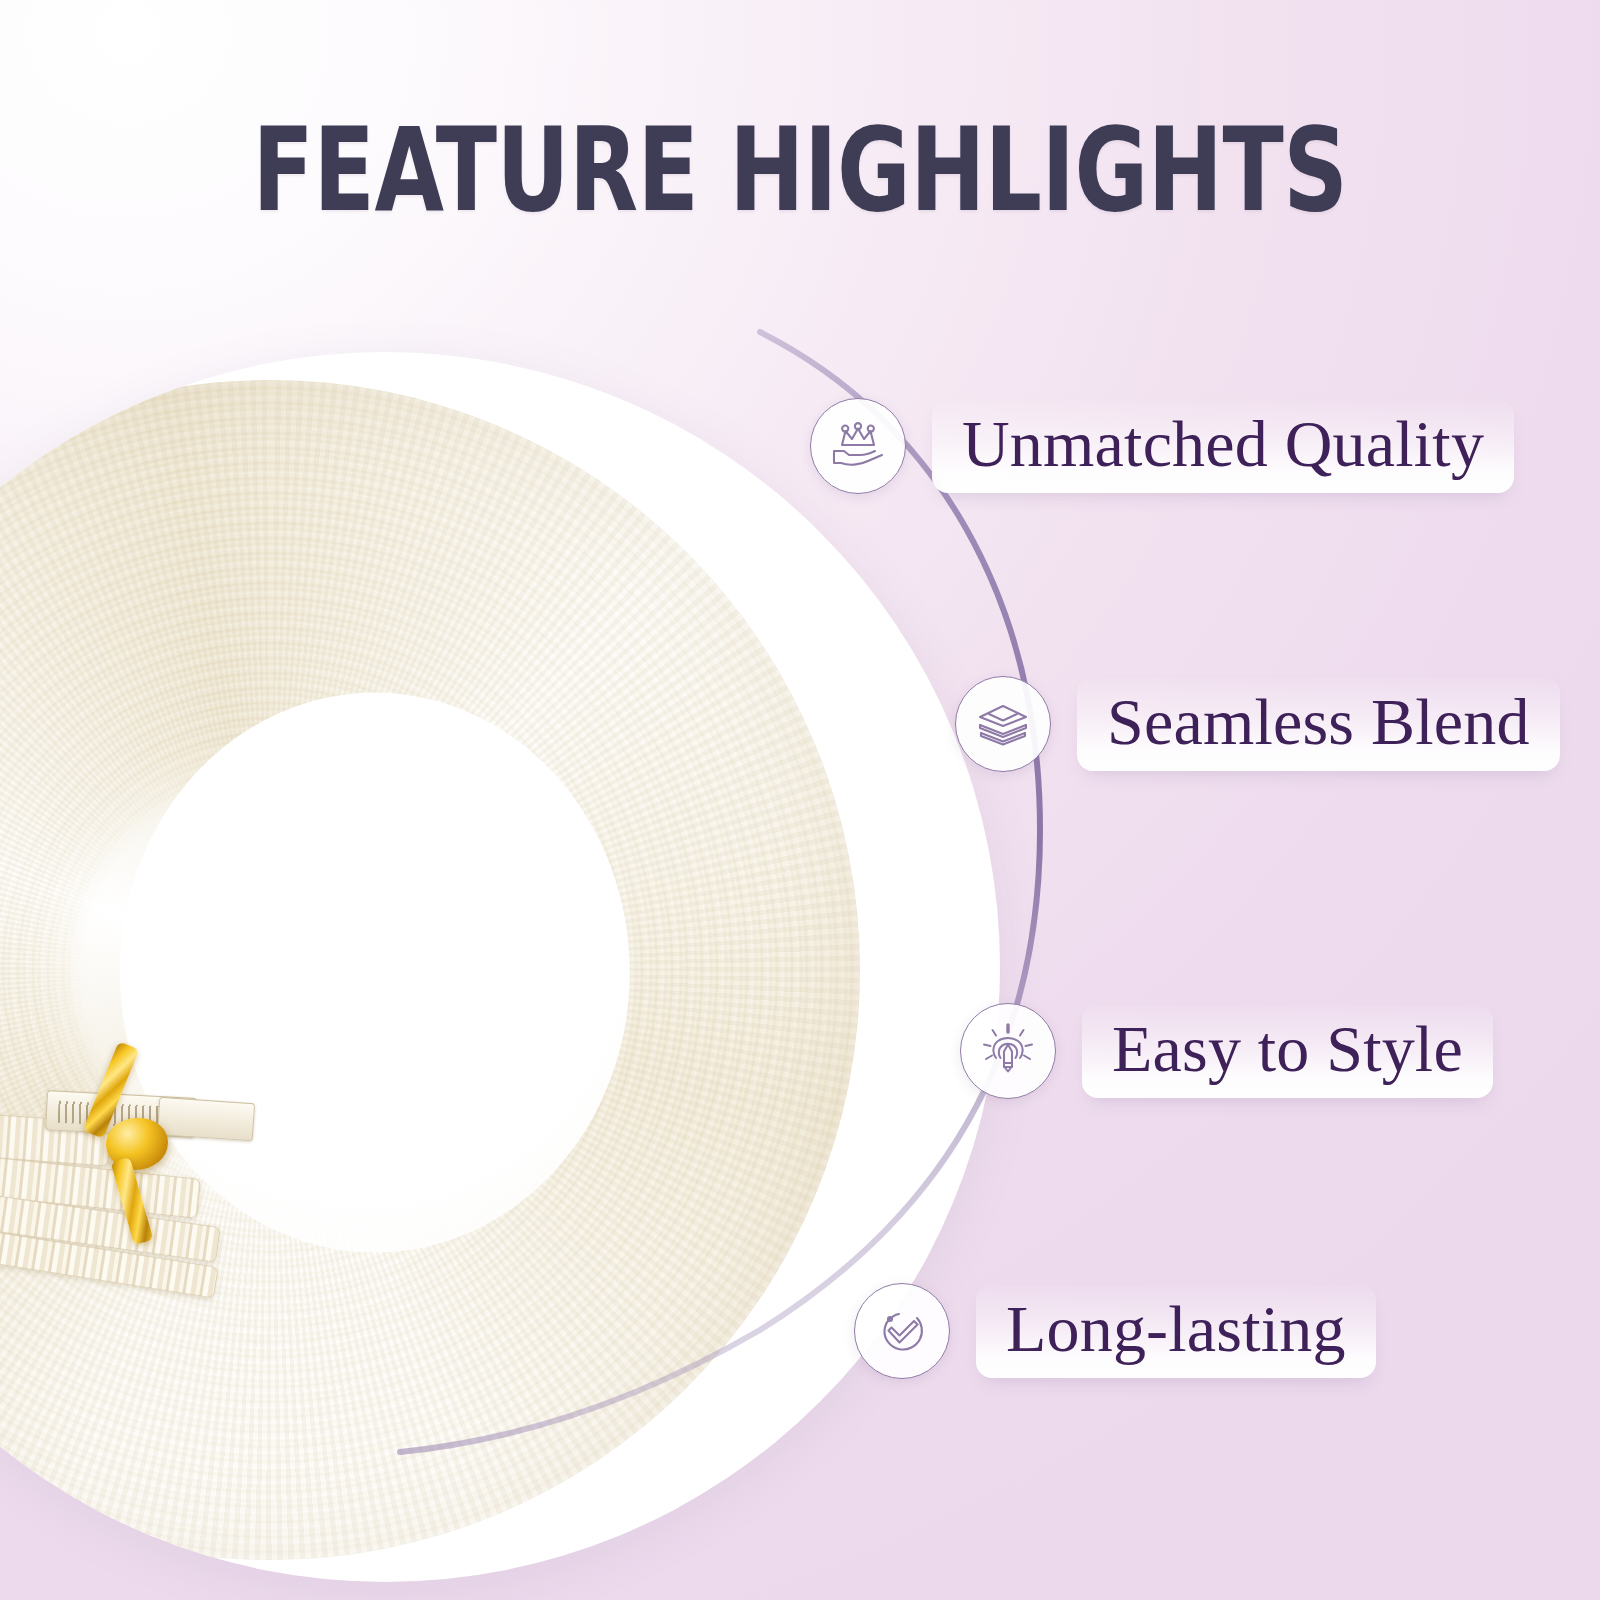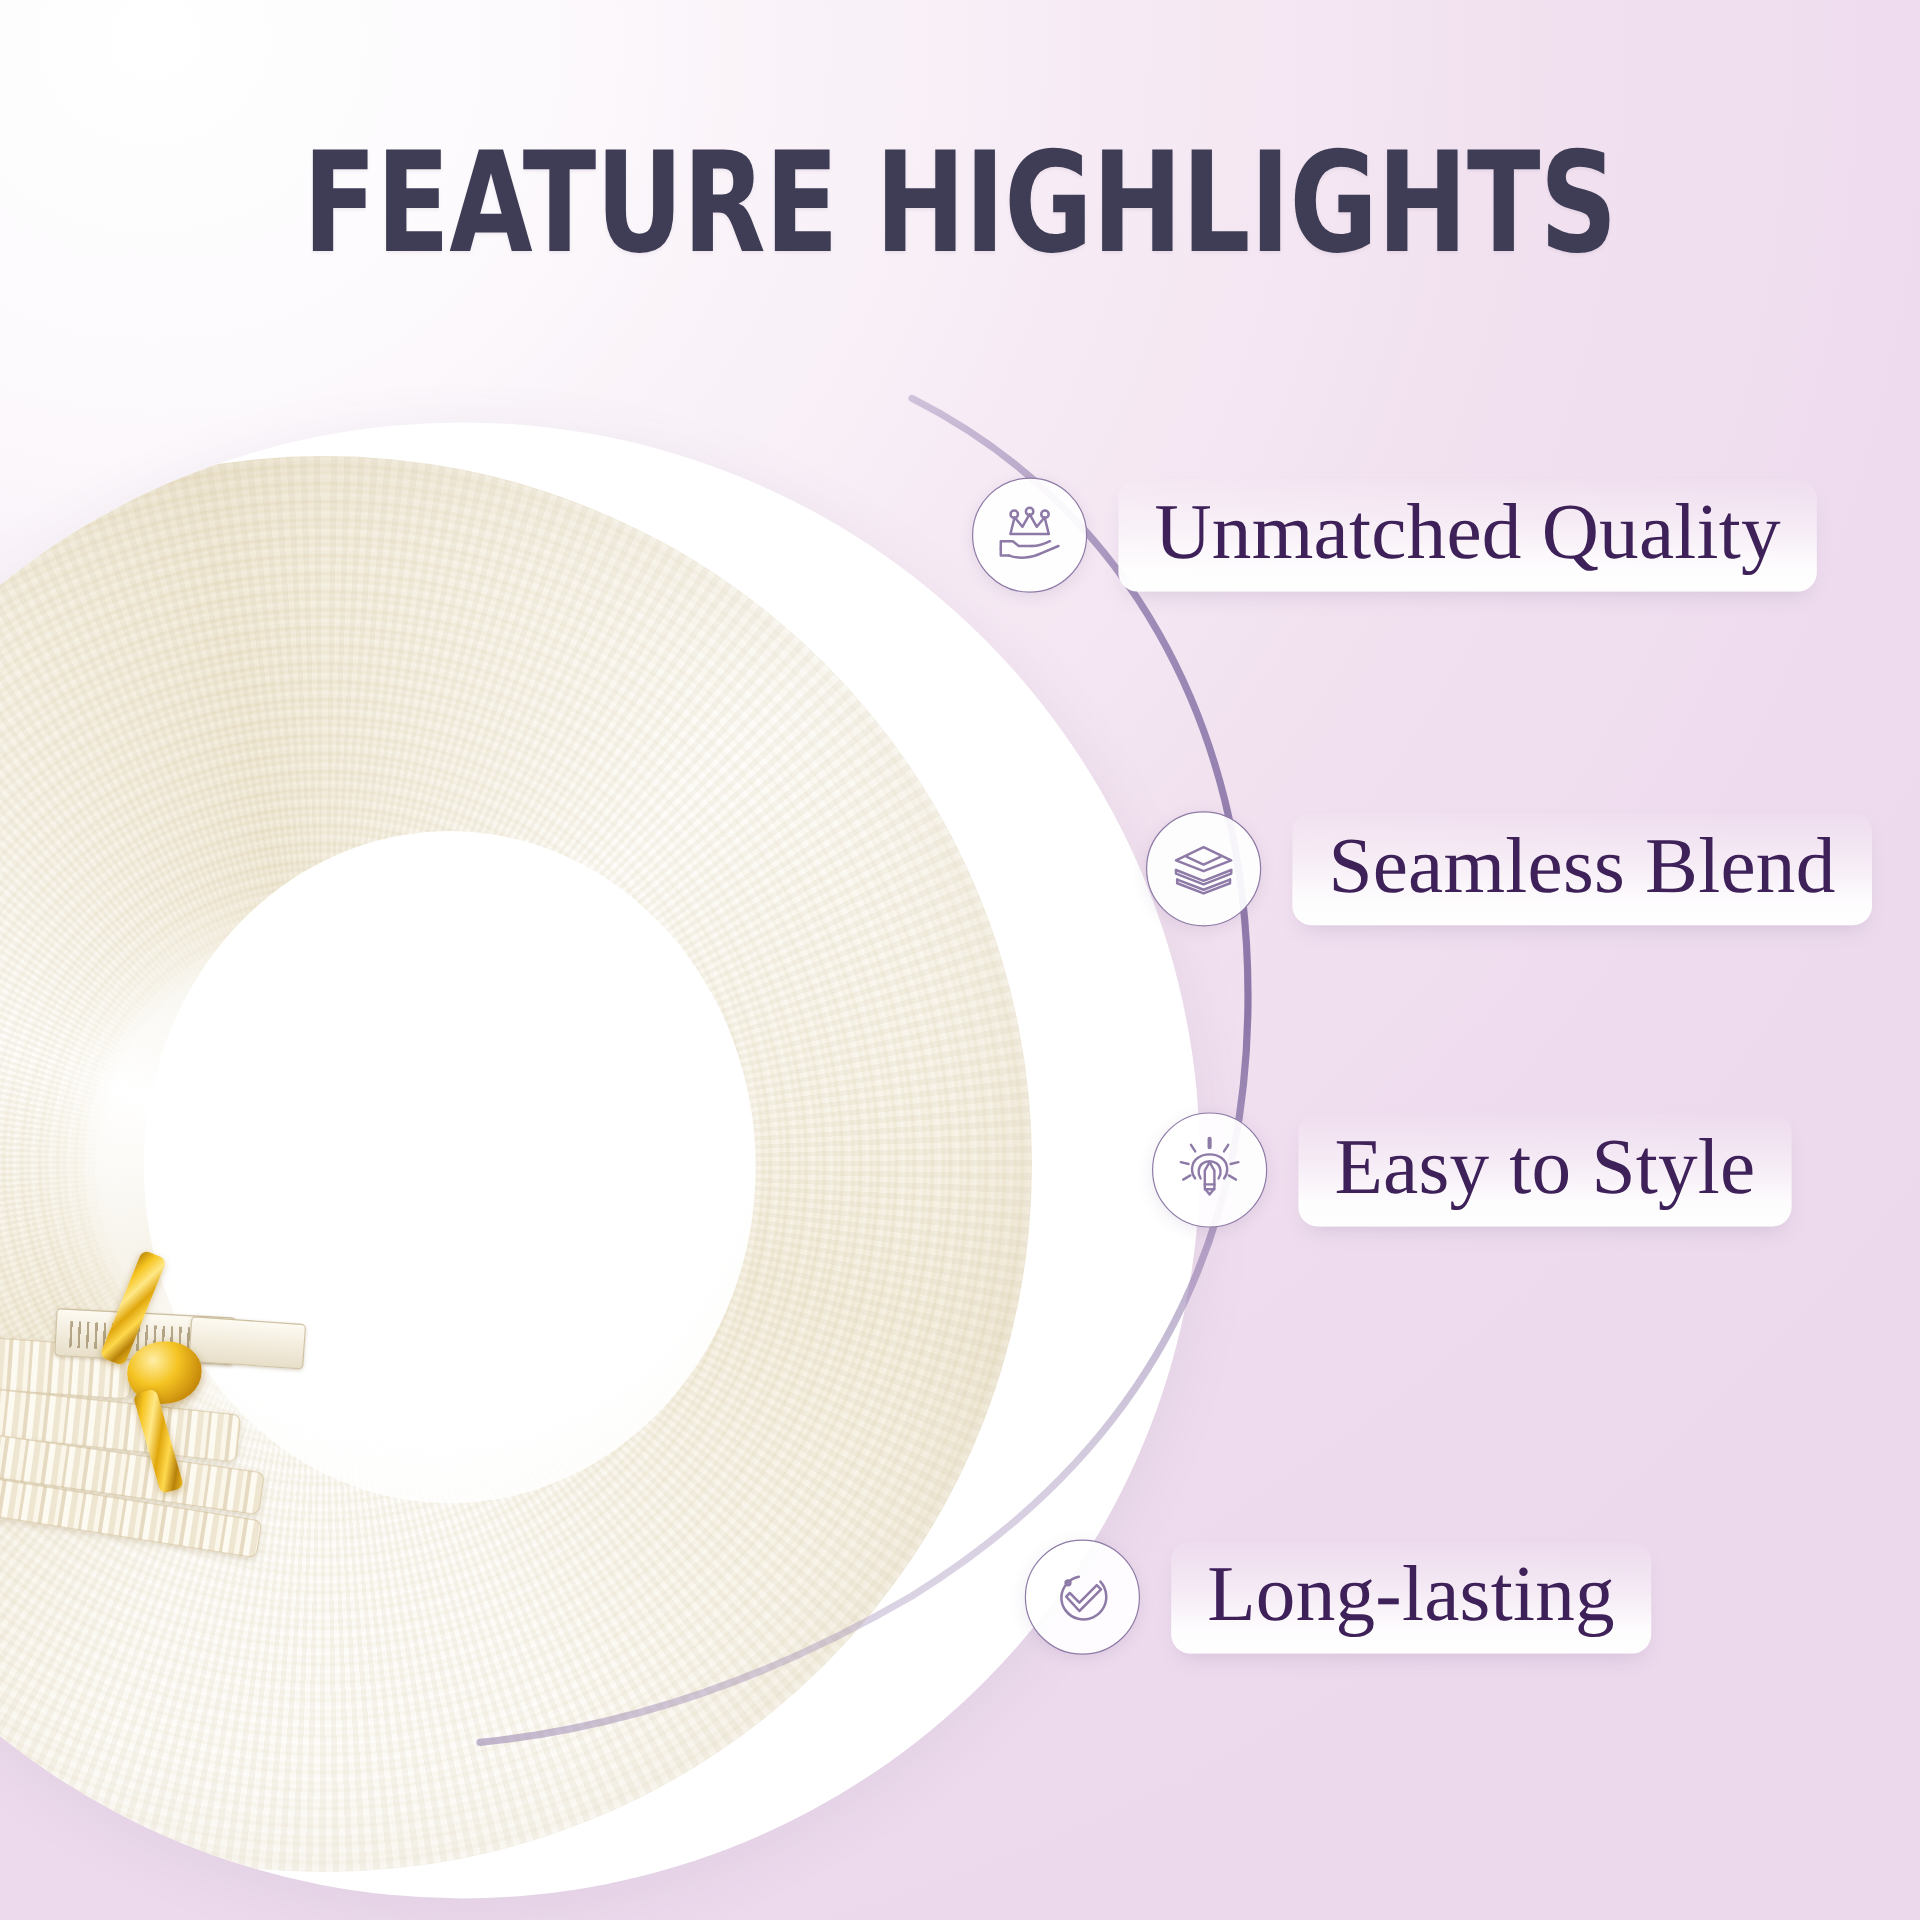--- a/index.html
+++ b/index.html
@@ -200,21 +200,21 @@
     font-weight:400;
     font-size:66px;
     line-height:1.06;
     color:#3e2159;
     letter-spacing:0.2px;
   }
 
   
   #row-0 { left:810px;  top:398px; }
   #row-1 { left:955px;  top:676px; }
-  #row-2 { left:960px;  top:927px;justify-content:flex-end; }
+  #row-2 { left:960px;  top:1003px;justify-content:flex-end; }
   #row-3 { left:854px;  top:1283px; }
 </style>
 </head>
 <body>
 
 <div id="stage">
 
   <div id="title">FEATURE HIGHLIGHTS</div>
 
   <div id="product-card">

